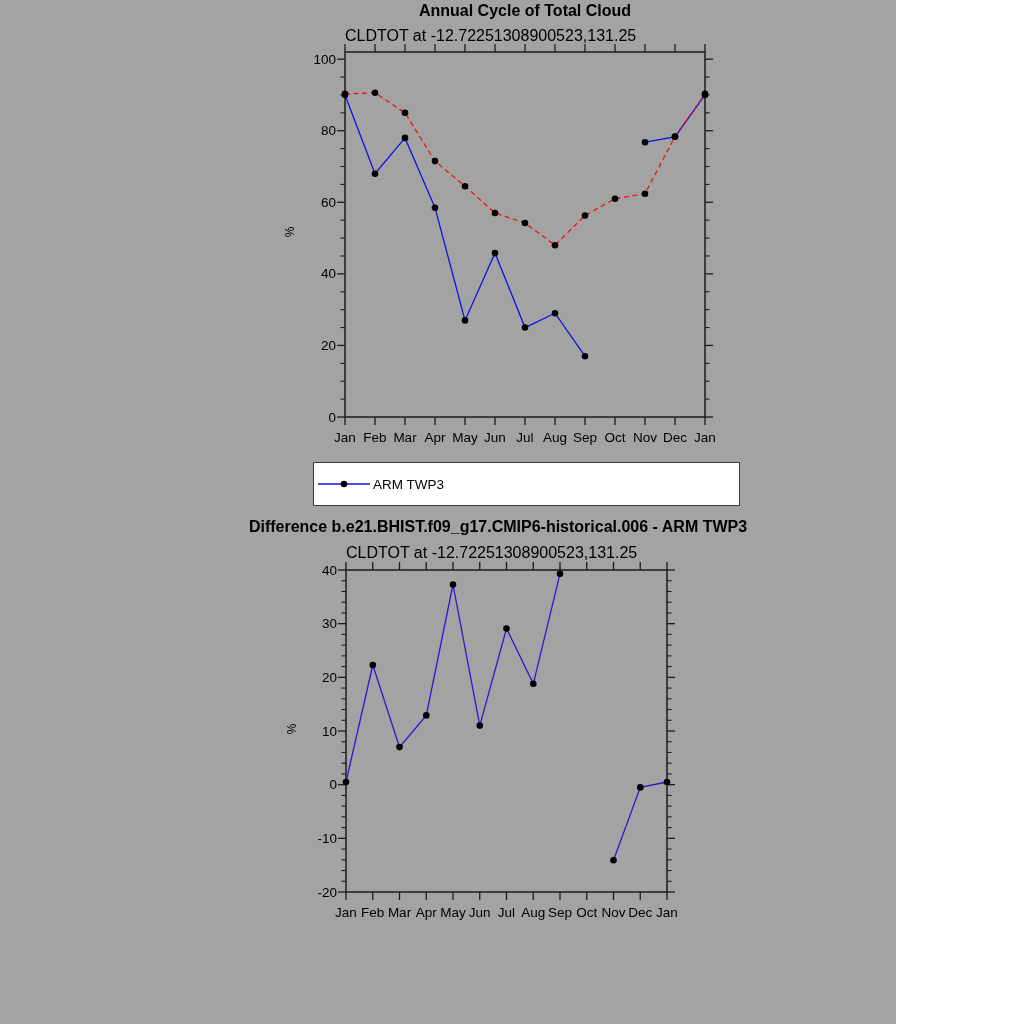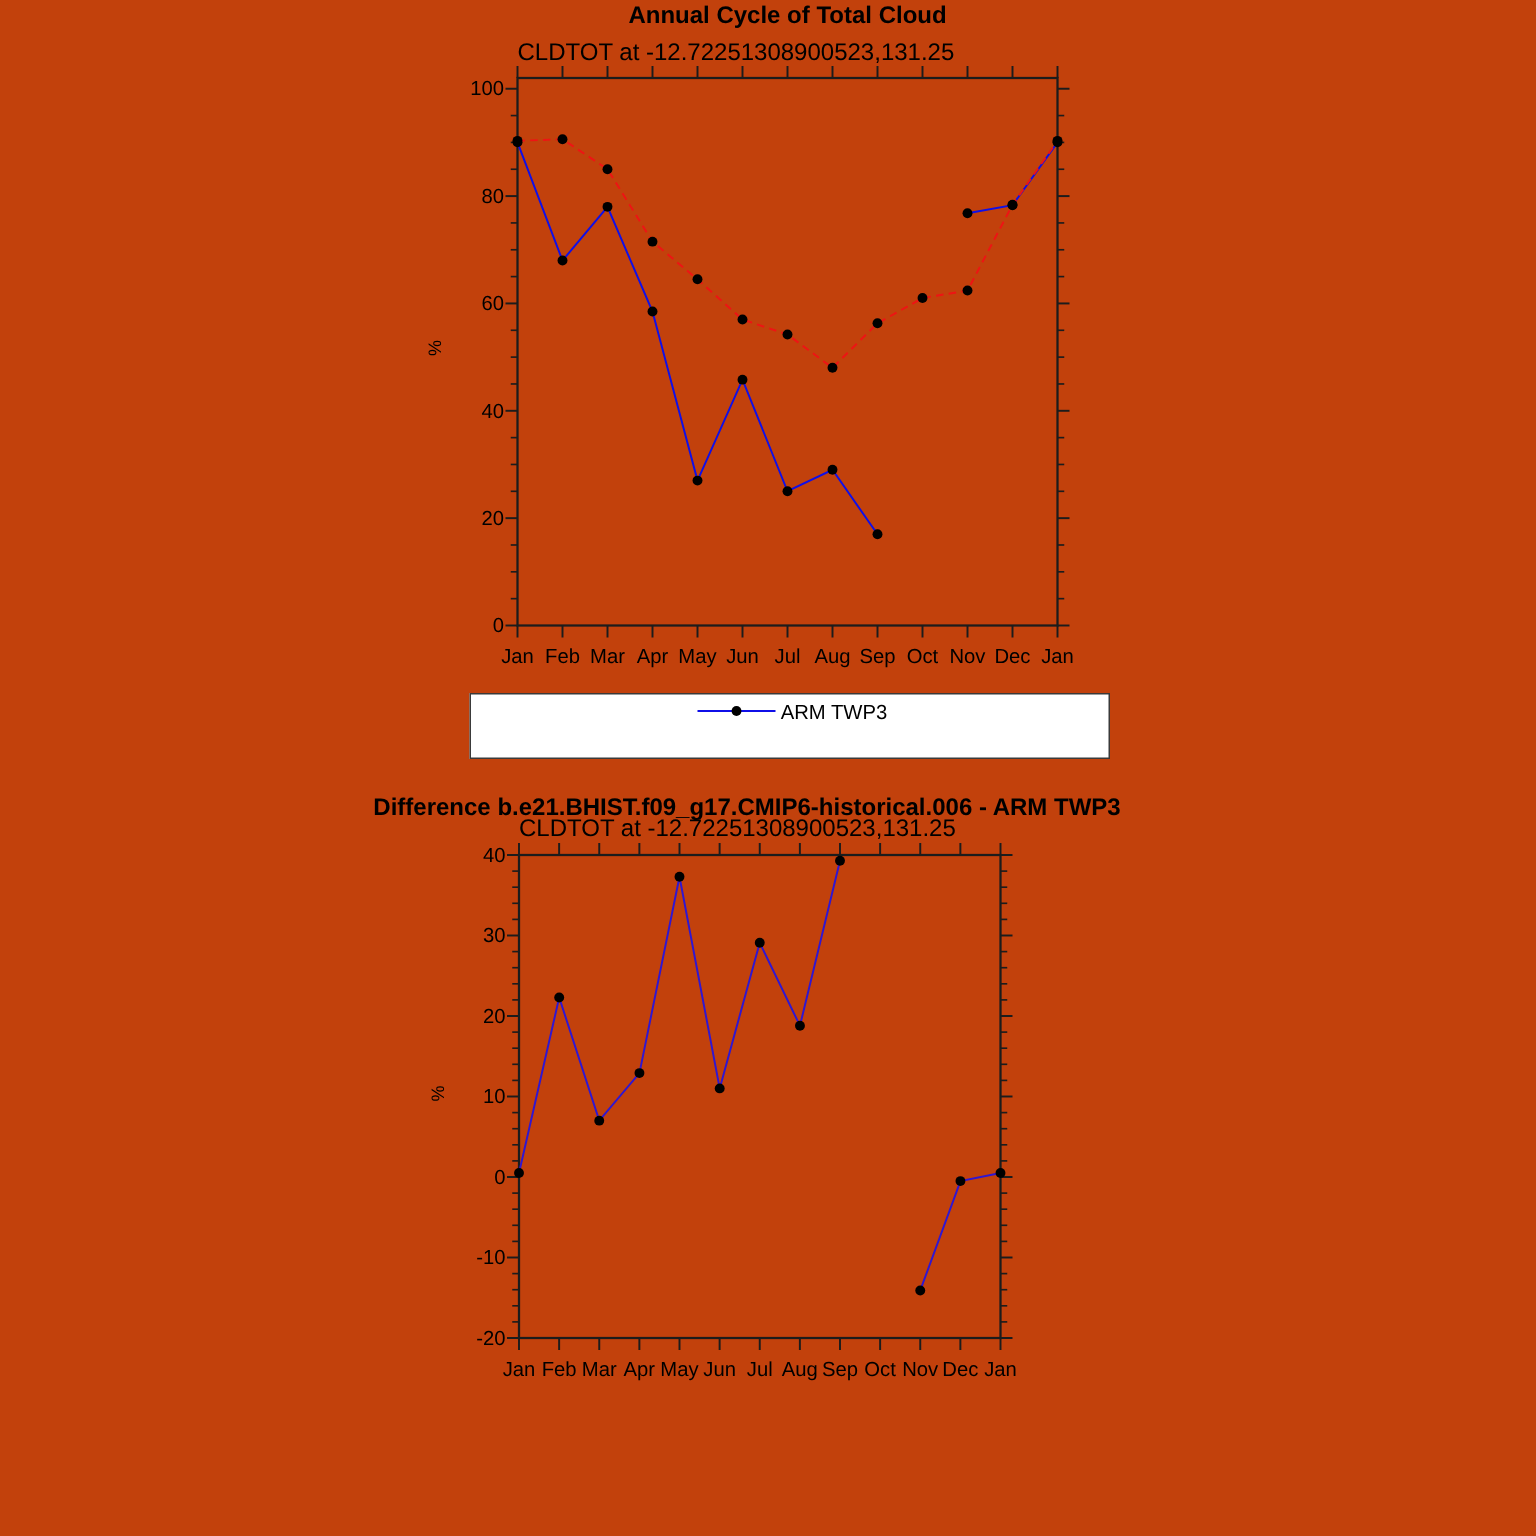--- a/index.html
+++ b/index.html
@@ -6,23 +6,23 @@
     margin: 0;
     padding: 0;
     background: #ffffff;
     width: 1024px;
     height: 1024px;
     overflow: hidden;
     font-family: "Liberation Sans", "DejaVu Sans", sans-serif;
   }
   .page {
     position: relative;
-    width: 1024px;
+    width: 896px;
     height: 1024px;
-    background: #c2410c;
+    background: #a3a3a3;
   }
   #charts {
     position: absolute;
     left: 0;
     top: 0;
   }
   .chart-title {
     position: absolute;
     transform: translateX(-50%);
     font-size: 16px;
@@ -31,32 +31,33 @@
     white-space: nowrap;
   }
   .chart-subtitle {
     position: absolute;
     font-size: 16px;
     color: #000;
     white-space: nowrap;
   }
   .t1 { left: 525px; top: 2px; }
   .s1 { left: 345px; top: 27px; }
-  .t2 { left: 498px; top: 530px; }
+  .t2 { left: 498px; top: 518px; }
   .s2 { left: 346px; top: 544px; }
   .legend {
     position: absolute;
     left: 313px;
     top: 462px;
     width: 427px;
     height: 44px;
     box-sizing: border-box;
     border: 1px solid #3a3a3a;
     background: #ffffff;
     display: flex;
+    flex-direction: column;
     justify-content: center;
     padding: 1px 0 1px 3px;
   }
   .legend-row {
     display: flex;
     align-items: center;
     height: 20px;
   }
   .legend-label {
     font-size: 13.5px;

